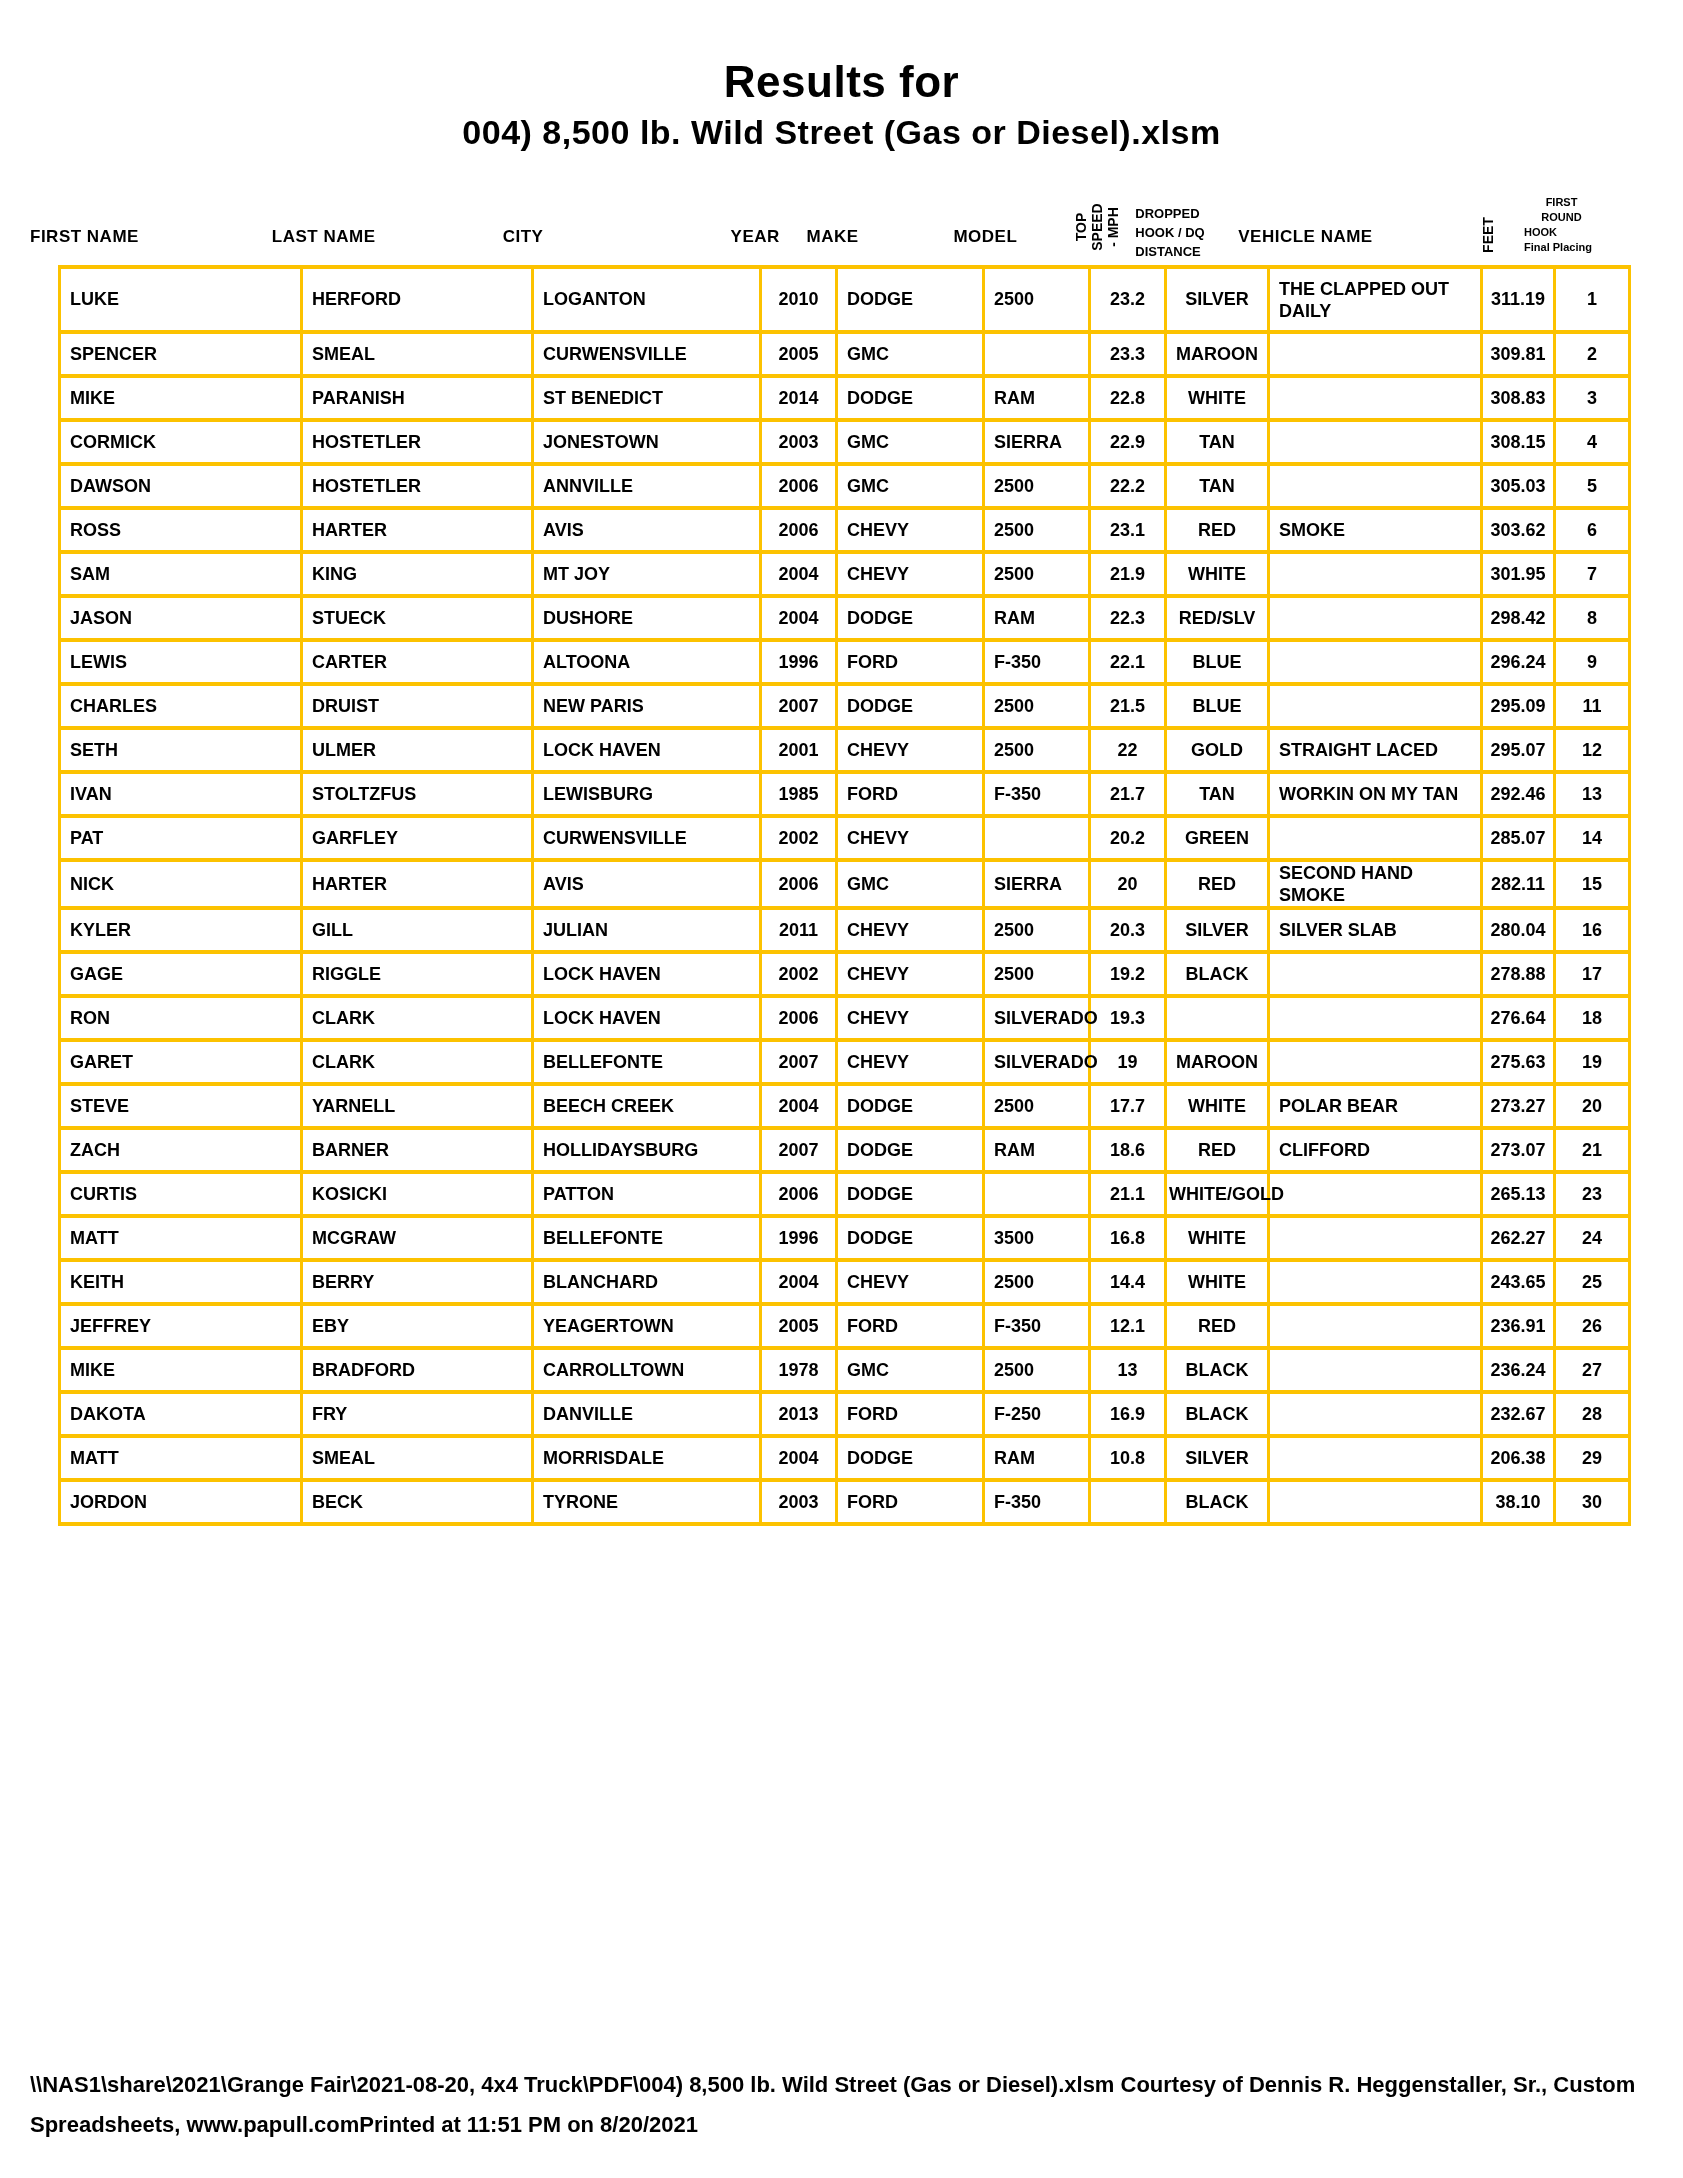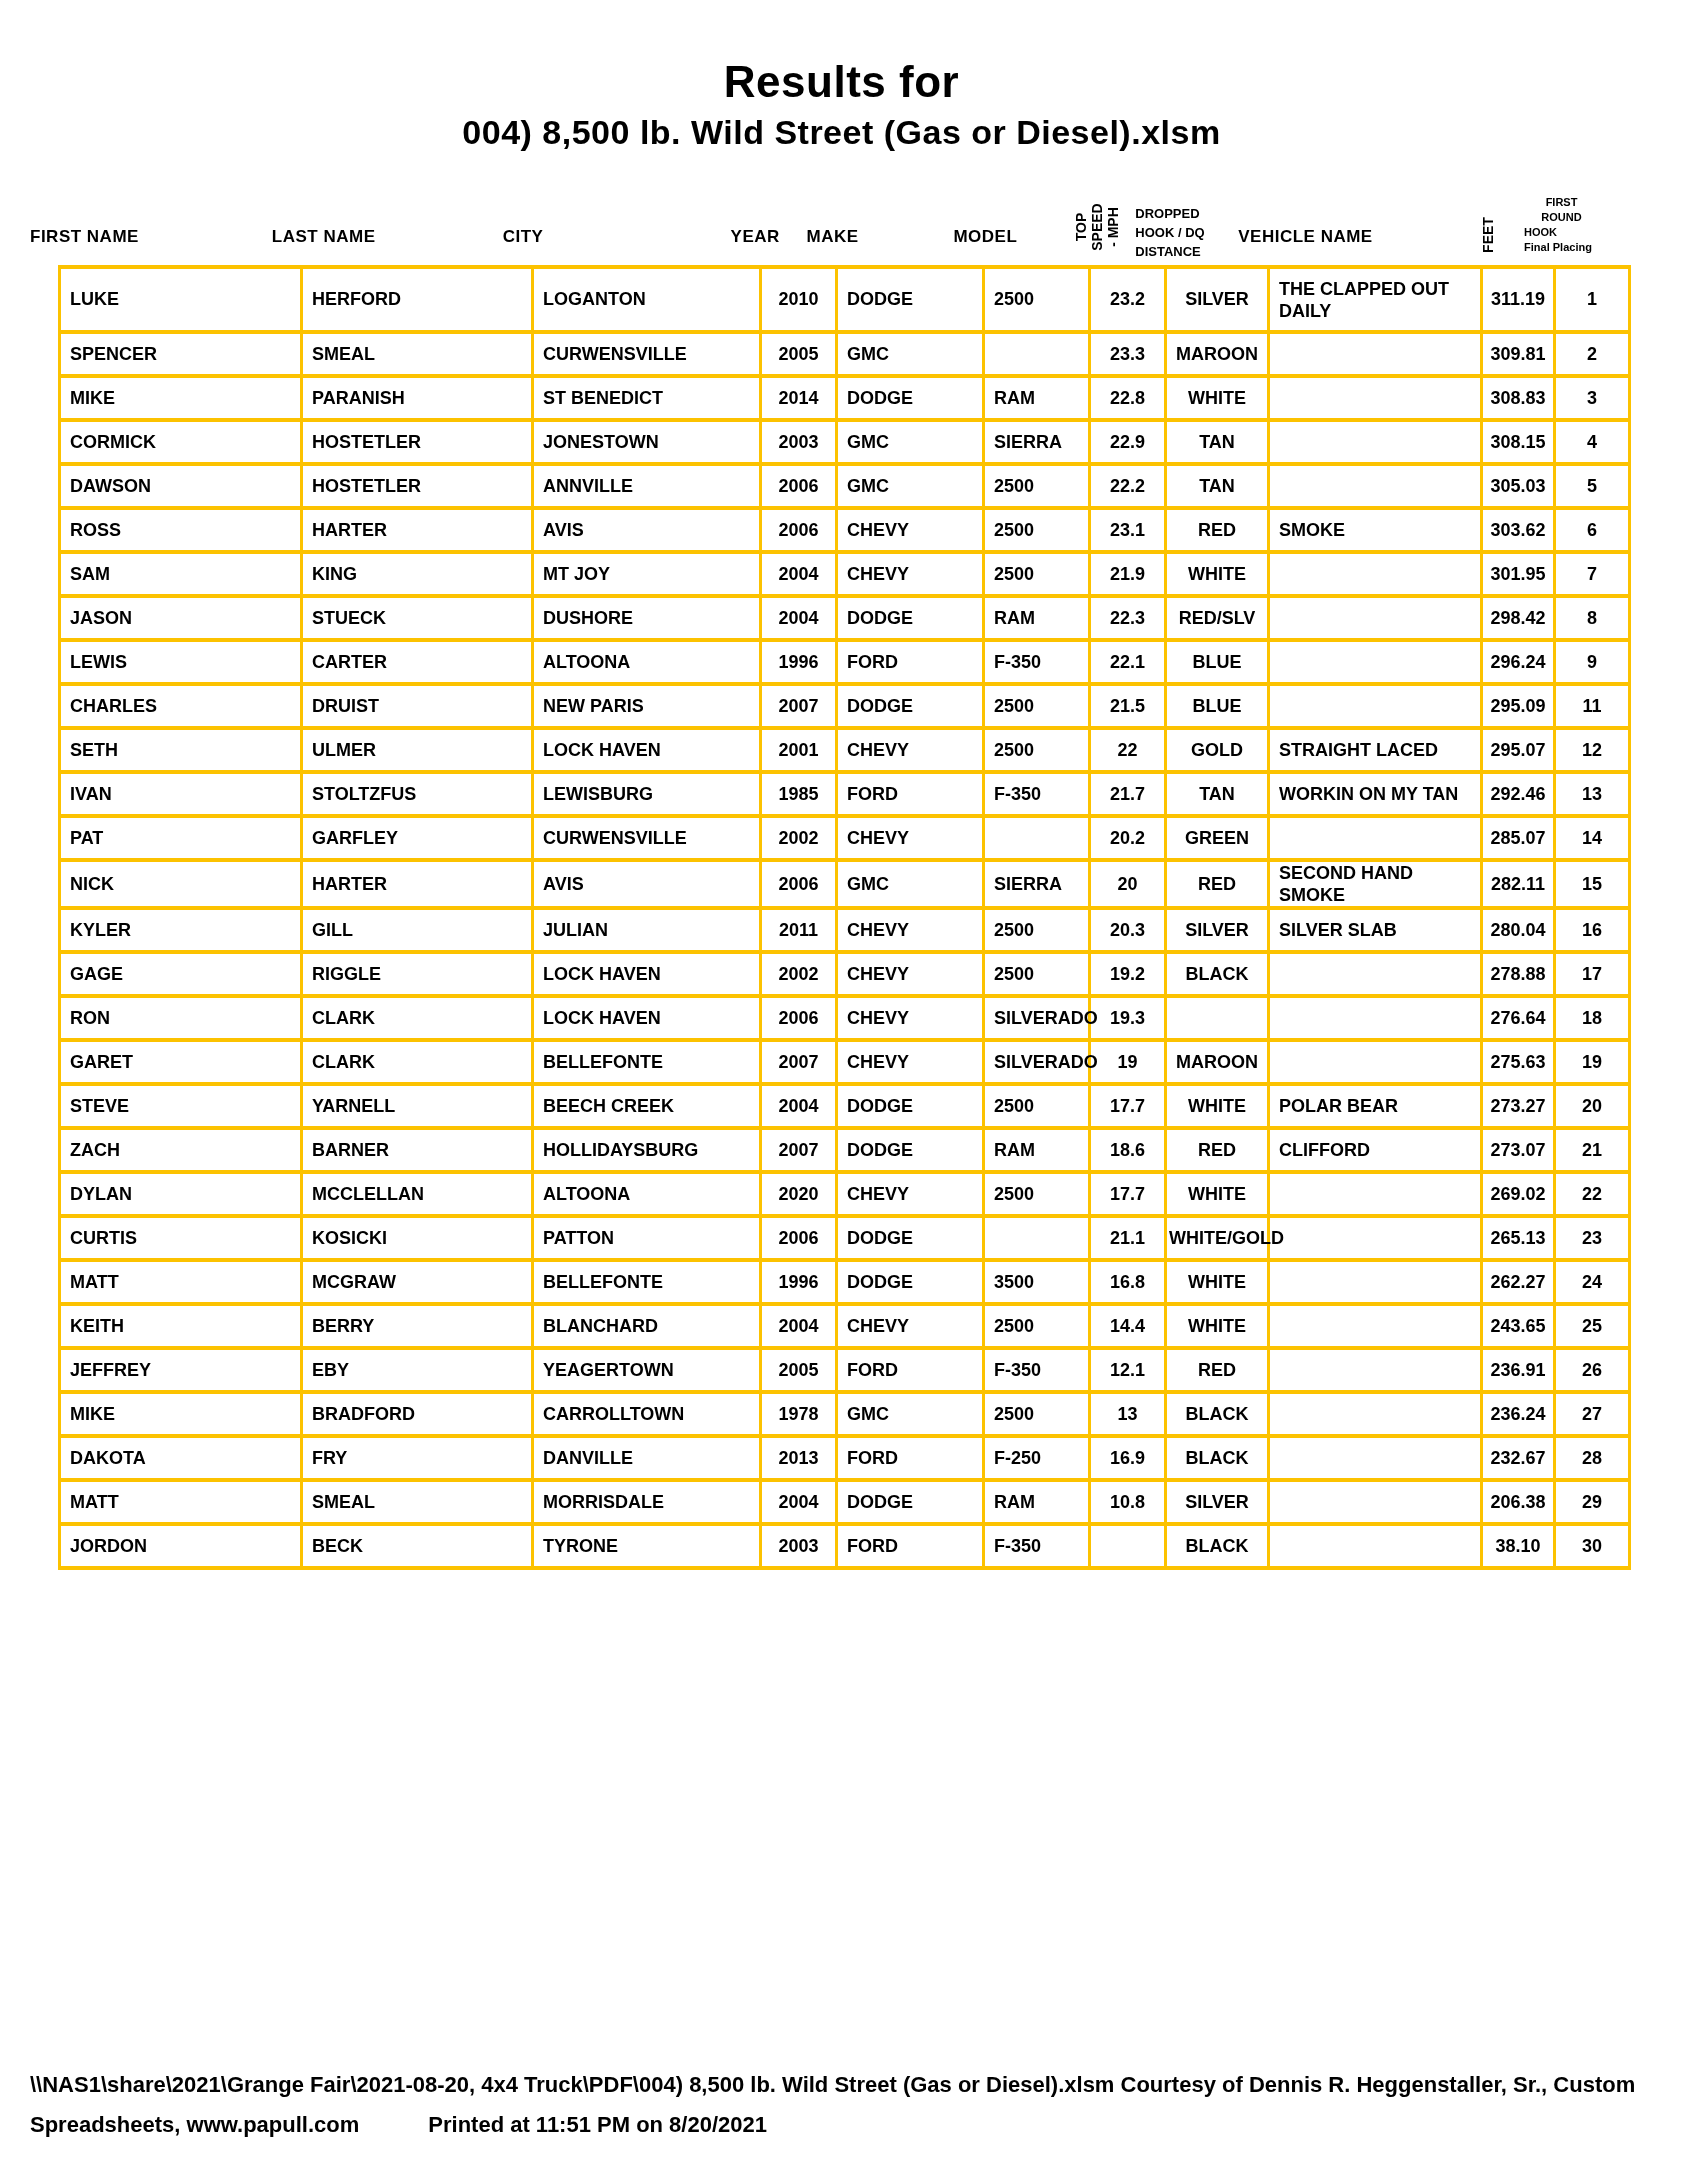--- a/index.html
+++ b/index.html
@@ -36,21 +36,21 @@
      padding:0 2px;}
   tbody tr{height:44px;}
   tbody tr:first-child{height:65px;}
   td.td-l{text-align:left;padding-left:9px;}
   td.td-c{text-align:center;}
   td[data-name="cell-vehicle_name"]{white-space:normal;line-height:22px;}
 
   
   .footer{position:absolute;top:2065px;left:30px;width:1643px;font-size:22px;font-weight:bold;line-height:40px;}
   .footer div{white-space:nowrap;}
-  .printed{margin-left:69px;}
+  .printed{}
 </style>
 </head>
 <body>
 
 <div class="page" data-name="results-page">
 
   <div class="title-block" data-name="page-title">
     <div class="title-line1" data-name="page-title-line1">Results for</div>
     <div class="title-line2" data-name="page-title-line2">004) 8,500 lb. Wild Street (Gas or Diesel).xlsm</div>
   </div>
@@ -359,33 +359,20 @@
             <td class="td-c" data-name="cell-year">2007</td>
             <td class="td-l" data-name="cell-make">DODGE</td>
             <td class="td-l" data-name="cell-model">RAM</td>
             <td class="td-c" data-name="cell-top_speed">18.6</td>
             <td class="td-c" data-name="cell-hook_color">RED</td>
             <td class="td-l" data-name="cell-vehicle_name">CLIFFORD</td>
             <td class="td-c" data-name="cell-feet">273.07</td>
             <td class="td-c" data-name="cell-placing">21</td>
           </tr>
           <tr data-name="table-row">
-            <td class="td-l" data-name="cell-first_name">DYLAN</td>
-            <td class="td-l" data-name="cell-last_name">MCCLELLAN</td>
-            <td class="td-l" data-name="cell-city">ALTOONA</td>
-            <td class="td-c" data-name="cell-year">2020</td>
-            <td class="td-l" data-name="cell-make">CHEVY</td>
-            <td class="td-l" data-name="cell-model">2500</td>
-            <td class="td-c" data-name="cell-top_speed">17.7</td>
-            <td class="td-c" data-name="cell-hook_color">WHITE</td>
-            <td class="td-l" data-name="cell-vehicle_name"></td>
-            <td class="td-c" data-name="cell-feet">269.02</td>
-            <td class="td-c" data-name="cell-placing">22</td>
-          </tr>
-          <tr data-name="table-row">
             <td class="td-l" data-name="cell-first_name">CURTIS</td>
             <td class="td-l" data-name="cell-last_name">KOSICKI</td>
             <td class="td-l" data-name="cell-city">PATTON</td>
             <td class="td-c" data-name="cell-year">2006</td>
             <td class="td-l" data-name="cell-make">DODGE</td>
             <td class="td-l" data-name="cell-model"></td>
             <td class="td-c" data-name="cell-top_speed">21.1</td>
             <td class="td-c" data-name="cell-hook_color">WHITE/GOLD</td>
             <td class="td-l" data-name="cell-vehicle_name"></td>
             <td class="td-c" data-name="cell-feet">265.13</td>

